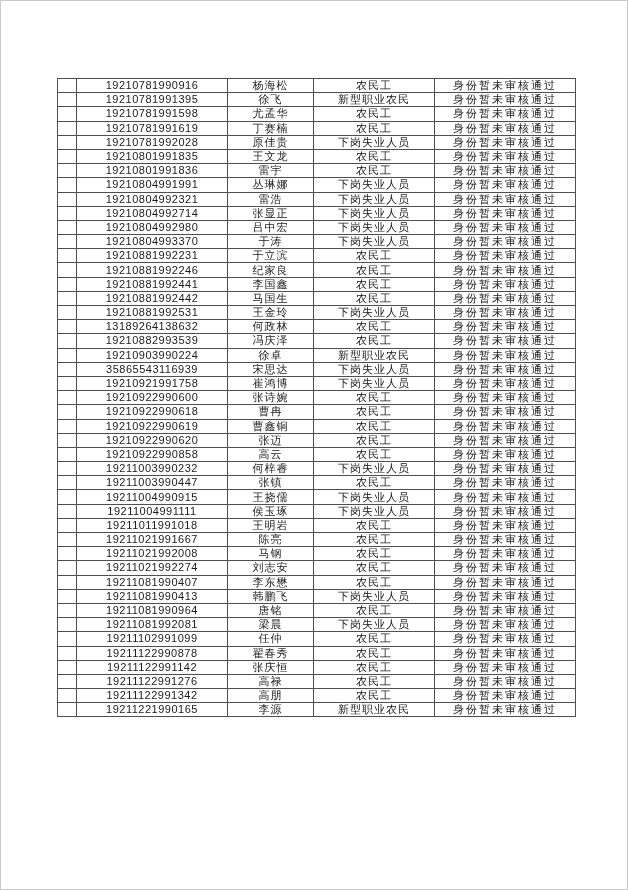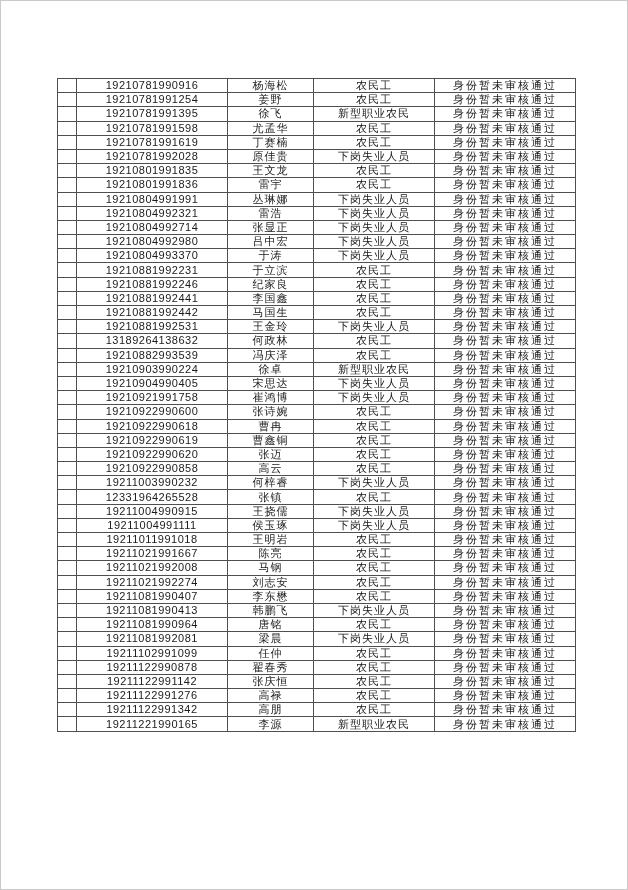--- a/index.html
+++ b/index.html
@@ -49,27 +49,20 @@
     <tbody id="table-body">
         <tr>
           <td class="col-index"></td>
           <td class="col-id">19210781990916</td>
           <td class="col-name">杨海松</td>
           <td class="col-cat">农民工</td>
           <td class="col-status">身份暂未审核通过</td>
         </tr>
         <tr>
           <td class="col-index"></td>
-          <td class="col-id">19210781991254</td>
-          <td class="col-name">姜野</td>
-          <td class="col-cat">农民工</td>
-          <td class="col-status">身份暂未审核通过</td>
-        </tr>
-        <tr>
-          <td class="col-index"></td>
           <td class="col-id">19210781991395</td>
           <td class="col-name">徐飞</td>
           <td class="col-cat">新型职业农民</td>
           <td class="col-status">身份暂未审核通过</td>
         </tr>
         <tr>
           <td class="col-index"></td>
           <td class="col-id">19210781991598</td>
           <td class="col-name">尤孟华</td>
           <td class="col-cat">农民工</td>
@@ -189,21 +182,21 @@
         </tr>
         <tr>
           <td class="col-index"></td>
           <td class="col-id">19210903990224</td>
           <td class="col-name">徐卓</td>
           <td class="col-cat">新型职业农民</td>
           <td class="col-status">身份暂未审核通过</td>
         </tr>
         <tr>
           <td class="col-index"></td>
-          <td class="col-id">19210904990405</td>
+          <td class="col-id">35865543116939</td>
           <td class="col-name">宋思达</td>
           <td class="col-cat">下岗失业人员</td>
           <td class="col-status">身份暂未审核通过</td>
         </tr>
         <tr>
           <td class="col-index"></td>
           <td class="col-id">19210921991758</td>
           <td class="col-name">崔鸿博</td>
           <td class="col-cat">下岗失业人员</td>
           <td class="col-status">身份暂未审核通过</td>
@@ -245,21 +238,21 @@
         </tr>
         <tr>
           <td class="col-index"></td>
           <td class="col-id">19211003990232</td>
           <td class="col-name">何梓睿</td>
           <td class="col-cat">下岗失业人员</td>
           <td class="col-status">身份暂未审核通过</td>
         </tr>
         <tr>
           <td class="col-index"></td>
-          <td class="col-id">12331964265528</td>
+          <td class="col-id">19211003990447</td>
           <td class="col-name">张镇</td>
           <td class="col-cat">农民工</td>
           <td class="col-status">身份暂未审核通过</td>
         </tr>
         <tr>
           <td class="col-index"></td>
           <td class="col-id">19211004990915</td>
           <td class="col-name">王挠儒</td>
           <td class="col-cat">下岗失业人员</td>
           <td class="col-status">身份暂未审核通过</td>

